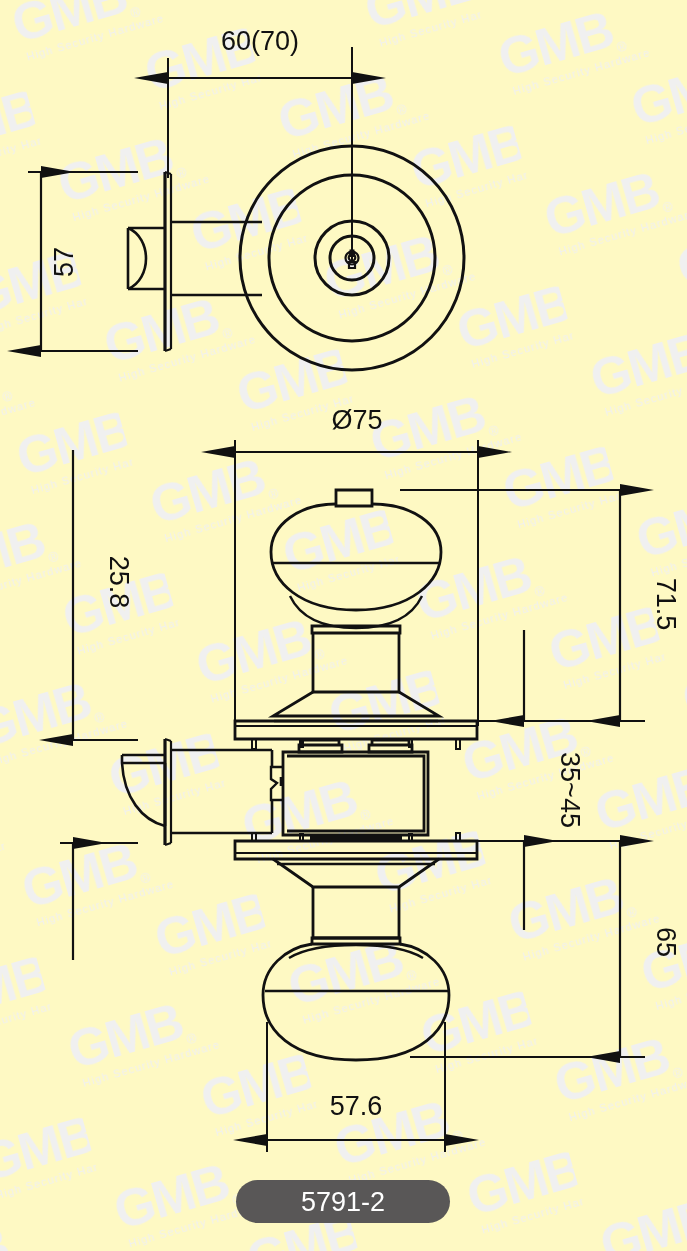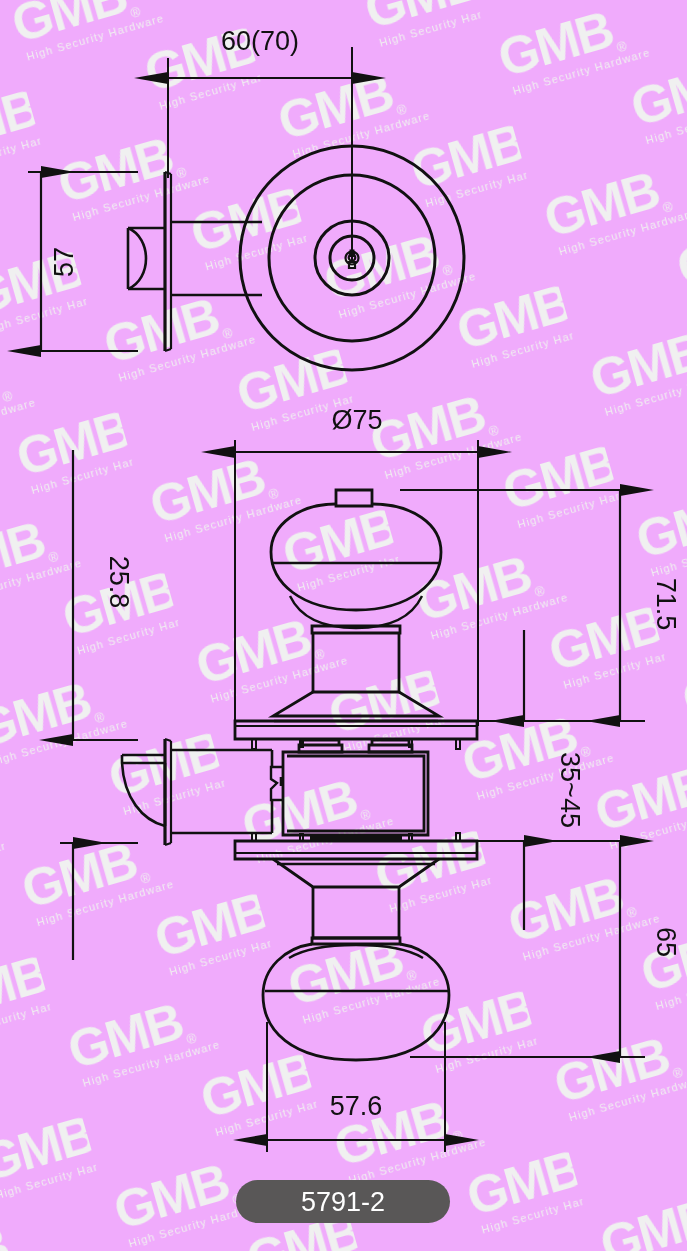--- a/index.html
+++ b/index.html
@@ -5,21 +5,21 @@
   * { box-sizing: border-box; }
   html, body {
     margin: 0; padding: 0;
     background: #ffffff;
     font-family: "Liberation Sans", sans-serif;
   }
   #page {
     position: relative;
     width: 687px;
     height: 1251px;
-    background: #f0abfc;
+    background: #fef9c3;
     overflow: hidden;
   }
   #watermark-layer {
     position: absolute;
     left: 0; top: 0;
     width: 687px; height: 1251px;
     pointer-events: none;
     z-index: 1;
   }
   #drawing-layer {

